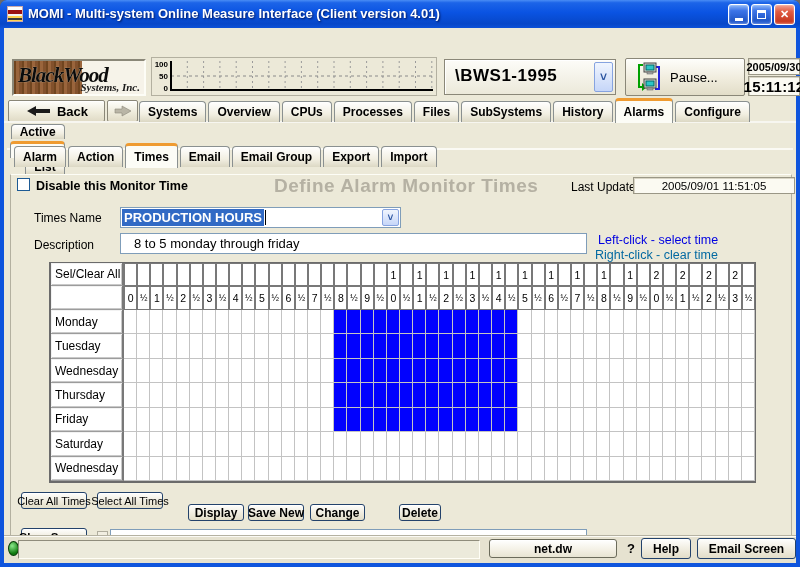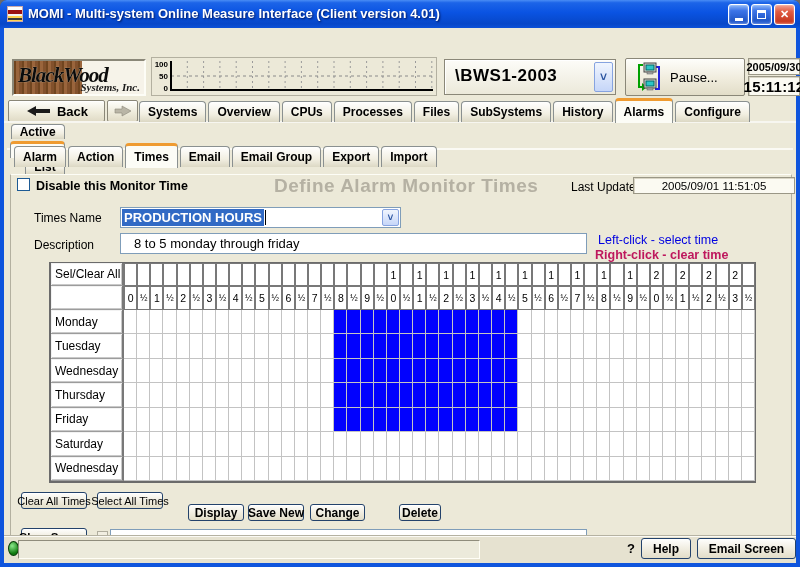--- a/index.html
+++ b/index.html
@@ -167,21 +167,21 @@
             <line x1="263.5" x2="263.5" y1="3" y2="32" stroke="#9a9a9a" stroke-dasharray="2,3"></line>
             <line x1="279.8" x2="279.8" y1="3" y2="32" stroke="#9a9a9a" stroke-dasharray="2,3"></line>
           </g>
         <line x1="19" y1="18" x2="280" y2="18" stroke="#8a8a8a" stroke-dasharray="3,3"></line>
         <line x1="19" y1="3" x2="19" y2="33" stroke="#000" stroke-width="2"></line>
         <line x1="18" y1="32" x2="281" y2="32" stroke="#000" stroke-width="2"></line>
       </svg>
     </div>
 
     <div class="syscombo">
-      <div class="val">\BWS1-2003</div>
+      <div class="val">\BWS1-1995</div>
       <div class="arrow">˅</div>
     </div>
 
     <div class="pausebtn">
       <svg width="26" height="30">
         <path d="M7,3 H3 V25 H6" stroke="#00a000" fill="none" stroke-width="2"></path>
         <polygon points="6,21 11,25 6,29" fill="#00a000"></polygon>
         <path d="M19,27 H23 V5 H20" stroke="#2222dd" fill="none" stroke-width="2"></path>
         <polygon points="20,1 15,5 20,9" fill="#2222dd"></polygon>
         <rect x="8" y="1" width="12" height="9" fill="#d8d8d0" stroke="#444"></rect>
@@ -250,21 +250,21 @@
     <div class="comboname" style="left:116px;top:179px;">
       <div class="selspan">PRODUCTION HOURS</div>
       <div class="caret" id="combocaret" style="left: 144px;"></div>
       <div class="arrow">˅</div>
     </div>
 
     <div class="lbl" style="left:30px;top:210px;">Description</div>
     <div class="inputf" style="left:116px;top:205px;width:467px;height:21px;">8 to 5 monday through friday</div>
 
     <div class="hint" style="left: 594px; top: 205px; color: rgb(0, 0, 224);">Left-click - select time</div>
-    <div class="hint" style="left:591px;top:220px;color:#be185d;font-weight:bold;">Right-click - clear time</div>
+    <div class="hint" style="left:591px;top:220px;color:#0369a1;">Right-click - clear time</div>
 
     <div id="timegrid">
         <div class="gl">Sel/Clear All</div>
         <div class="gh tens"></div>
         <div class="gh tens"></div>
         <div class="gh tens"></div>
         <div class="gh tens"></div>
         <div class="gh tens"></div>
         <div class="gh tens"></div>
         <div class="gh tens"></div>
@@ -713,18 +713,19 @@
     <div class="xpbtn bold" style="left:17px;top:500px;width:66px;height:17px;font-size:11.5px;">Clear Screen</div>
     <div class="minicbx" style="left:93px;top:503px;"></div>
     <div class="inputf" style="left:106px;top:501px;width:477px;height:16px;"></div>
 
     <div class="statusbar" style="left:0;top:507px;width:792px;height:28px;position:absolute;top:507px;"></div>
   </div>
 
   <div class="statusbar" style="position:absolute;left:4px;top:535px;">
     <div class="greendot"></div>
     <div class="statusmsg"></div>
+    <div class="xpbtn bold" style="left:485px;top:3px;width:128px;height:19px;border-color:#6b6b5b;background:linear-gradient(180deg,#ffffff,#f4f1e6 55%,#e8e4d2);">net.dw</div>
     <div class="qmark" style="left: 623px;">?</div>
     <div class="xpbtn bold" style="left:637px;top:2px;width:50px;height:21px;">Help</div>
     <div class="xpbtn bold" style="left:693px;top:2px;width:99px;height:21px;">Email Screen</div>
   </div>
 
 </div>
 
 </body></html>

